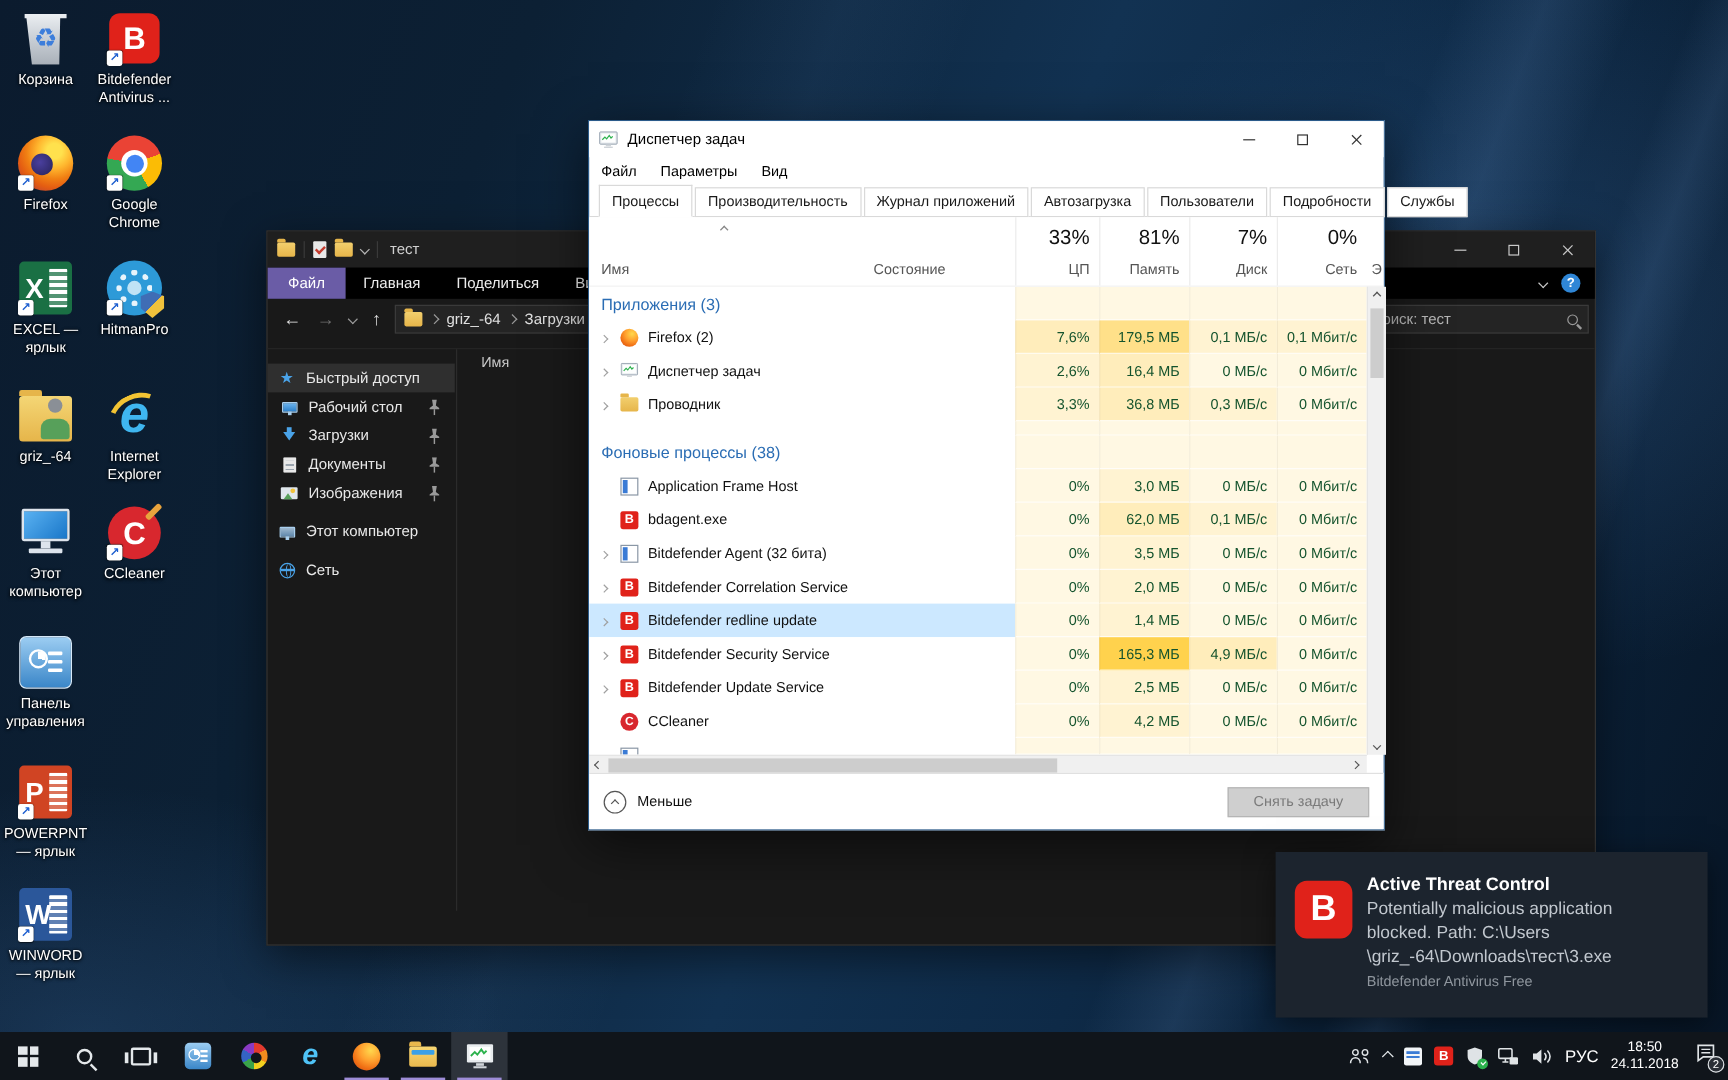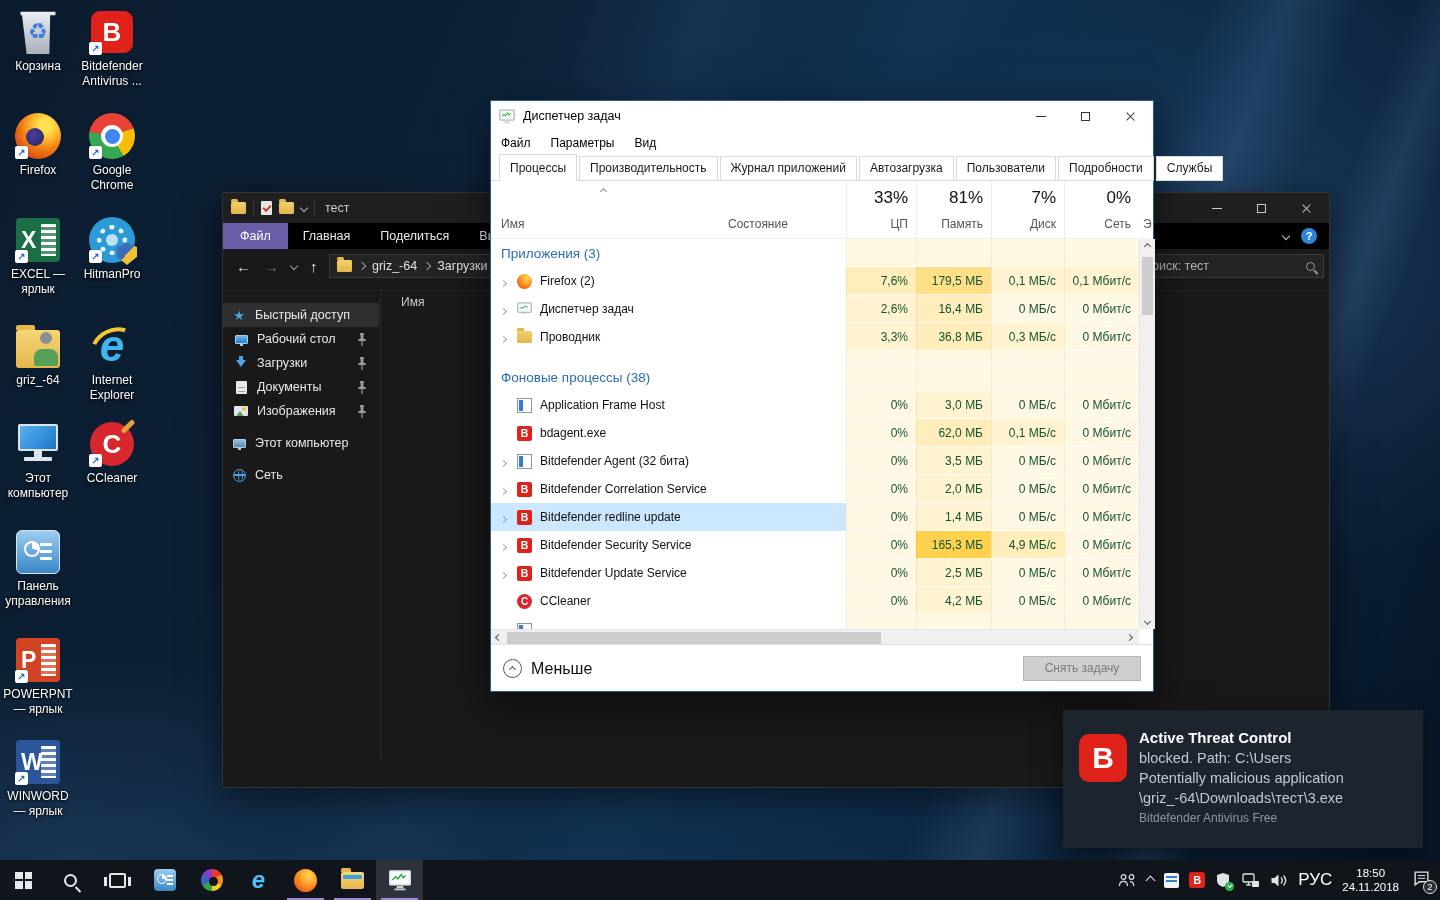--- a/index.html
+++ b/index.html
@@ -161,21 +161,21 @@
 .c-cpu{left:355px;width:70px}.c-mem{left:425px;width:75px}.c-disk{left:500px;width:73px}.c-net{left:573px;width:75px}
 .h0{background:#fff8e3}.h1{background:#fff3d2}.h2{background:#ffedbb}.h3{background:#ffe089}.h4{background:#ffd24d}
 .vsb{position:absolute;left:648px;top:138px;width:16px;height:390px;background:#f0f0f0;border-left:1px solid #e5e5e5;color:#555}
 .vsb .a-up{position:absolute;top:5px;left:5px}.vsb .a-dn{position:absolute;bottom:5px;left:5px}
 .vsb .thumb{position:absolute;left:2px;right:2px;top:18px;height:58px;background:#cdcdcd}
 .hsb{position:absolute;left:0;top:528px;width:648px;height:17px;background:#f0f0f0;border-top:1px solid #e5e5e5;color:#555}
 .hsb .a-l{position:absolute;left:5px;top:5px}.hsb .a-r{position:absolute;right:7px;top:5px}
 .hsb .thumb{position:absolute;top:2px;bottom:2px;left:16px;width:374px;background:#cdcdcd}
 .tm-foot{position:absolute;left:0;right:0;bottom:0;height:47px;border-top:1px solid #e0e0e0;background:#fff;
   display:flex;align-items:center;padding:0 12px}
-.less{display:flex;align-items:flex-end;gap:9px;font-size:16px;color:#111}
+.less{display:flex;align-items:center;gap:9px;font-size:12px;color:#111}
 .less-circle{width:19px;height:19px;border:1.5px solid #555;border-radius:50%;display:flex;align-items:center;justify-content:center;color:#555}
 .less-circle .chev{width:5px;height:5px;margin-top:2px}
 .endtask{margin-left:auto;width:118px;height:25px;background:#cfcfcf;border:1px solid #b5b5b5;color:#7a7a7a;
   font-size:12px;display:flex;align-items:center;justify-content:center}
 
 .toast{position:absolute;left:1063px;top:710px;width:360px;height:138px;background:#1c242e;z-index:30;
   box-shadow:0 6px 24px rgba(0,0,0,.5);padding:18px 16px 0 16px}
 .toast-icon{position:absolute;left:16px;top:24px;width:48px;height:48px;background:#e0221a;border-radius:10px;
   color:#fff;font-size:30px;font-weight:bold;display:flex;align-items:center;justify-content:center}
 .toast-title{margin-left:60px;font-size:15px;font-weight:bold;color:#fff;line-height:20px}
@@ -205,21 +205,21 @@
 .tb-fx{width:23px;height:23px;border-radius:50%;background:radial-gradient(circle at 65% 28%,#ffd84d,#ff9f2e 40%,#ef6c13 70%,#c54a27)}
 .tb-folder{width:23px;height:17px;background:linear-gradient(#f7d774,#e9b84d);border-radius:2px;position:relative}
 .tb-folder::before{content:"";position:absolute;top:-4px;left:0;width:10px;height:4px;background:#e9b84d;border-radius:2px 2px 0 0}
 .tb-folder::after{content:"";position:absolute;left:2px;top:3px;right:2px;height:4px;background:#3aa0e8;border-radius:1px}
 .tray{margin-left:auto;display:flex;align-items:center;gap:10px;padding-right:10px;color:#e4e8eb}
 .tray-app{width:15px;height:15px;background:#f2f5f8;border-radius:2px;position:relative}
 .tray-app::after{content:"";position:absolute;left:2px;top:3px;right:2px;height:8px;
   background:repeating-linear-gradient(180deg,#3a7bd5 0 2px,transparent 2px 4px)}
 .tray-bd{width:16px;height:16px;background:#e0221a;border-radius:3px;color:#fff;font-size:11px;font-weight:bold;
   display:flex;align-items:center;justify-content:center}
-.lang{font-size:17px;color:#fff}
+.lang{font-size:14px;color:#fff}
 .clock{font-size:11.5px;line-height:14px;color:#fff;text-align:center}
 .ac-wrap{position:relative;margin-left:4px}
 .badge{position:absolute;right:-7px;bottom:-3px;width:14px;height:14px;border-radius:50%;background:#2a2f36;
   border:1px solid #dfe3e6;color:#fff;font-size:9.5px;display:flex;align-items:center;justify-content:center}
 </style>
 </head>
 <body>
 
 <div class="stage">
   <div class="beam b1"></div>
@@ -722,22 +722,22 @@
           </span>
         <span>Меньше</span>
       </div>
       <div class="endtask">Снять задачу</div>
     </div>
   </div>
 
   <div class="toast">
     <div class="toast-icon">B</div>
     <div class="toast-title">Active Threat Control</div>
+    <div class="toast-body">Potentially malicious application</div>
     <div class="toast-body">blocked. Path: C:\Users</div>
-    <div class="toast-body">Potentially malicious application</div>
     <div class="toast-body">\griz_-64\Downloads\тест\3.exe</div>
     <div class="toast-src">Bitdefender Antivirus Free</div>
   </div>
 
   <div class="taskbar">
     <div class="tb-btn">
         <span class="win-logo">
           <i></i>
           <i></i>
           <i></i>

